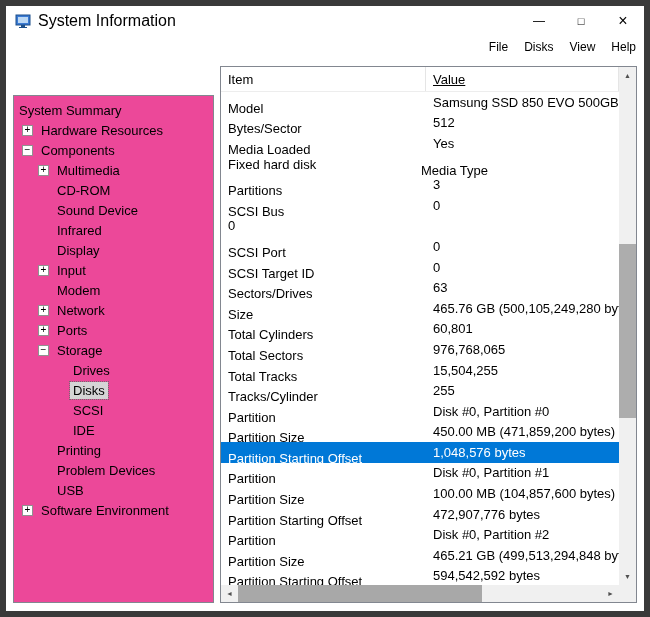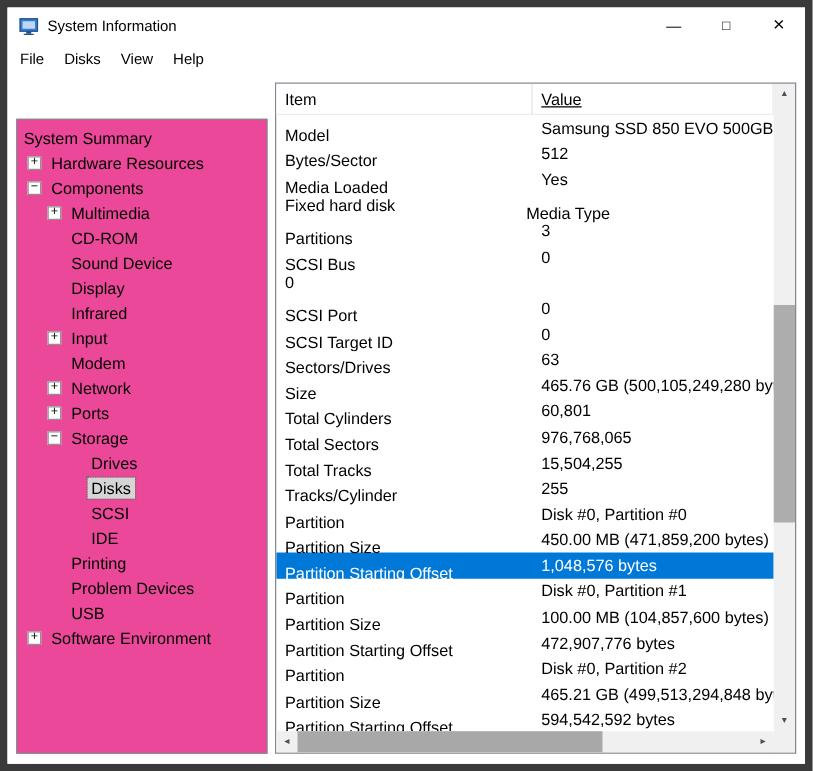--- a/index.html
+++ b/index.html
@@ -6,30 +6,30 @@
   body{
     width:650px;height:617px;overflow:hidden;background:#3a3a3a;
     font-family:"Liberation Sans","DejaVu Sans",sans-serif;
   }
   .window{width:650px;height:617px;border:6px solid #3a3a3a;background:#ffffff;
     display:flex;flex-direction:column;box-sizing:border-box;}
 
   
   .titlebar{height:29px;flex:0 0 auto;background:#ffffff;display:flex;align-items:center;padding-left:9px;}
   .app-icon{width:16px;height:16px;margin-right:7px;flex:0 0 auto;}
-  .title{flex:1;font-size:12px;color:#000;}
+  .title{flex:1;font-size:16px;color:#000;}
   .win-controls{display:flex;align-self:stretch;}
   .win-btn{width:42px;border:none;background:transparent;color:#000;display:flex;
     align-items:center;justify-content:center;font-family:inherit;padding:0;cursor:default;}
   .win-btn.min{font-size:12px;}
   .win-btn.max{font-size:11px;}
   .win-btn.close{font-size:16px;}
 
   
-  .menubar{height:23px;flex:0 0 auto;background:#ffffff;display:flex;align-items:center;padding-left:2px;}
+  .menubar{height:23px;flex:0 0 auto;background:#ffffff;display:flex;align-items:center;padding-left:2px;justify-content:flex-end;}
   .menu-item{font-size:12px;color:#000;padding:3px 8px;}
 
   
   .content{flex:1;display:flex;padding:8px 7px;gap:6px;background:#ffffff;min-height:0;}
 
   
   .tree-panel{width:199px;flex:0 0 auto;background:#ec4899;border:1px solid #828790;
     padding-top:4px;overflow:hidden;margin-top:29px;}
   .tree-item{display:flex;align-items:center;height:20px;white-space:nowrap;}
   .t-indent{flex:0 0 auto;height:1px;}
@@ -126,26 +126,26 @@
     <span class="tree-label">CD-ROM</span>
   </div>
         <div class="tree-item">
     <span class="t-indent" style="width: 24px;"></span>
     <span class="expander" style="visibility: hidden;"></span>
     <span class="tree-label">Sound Device</span>
   </div>
         <div class="tree-item">
     <span class="t-indent" style="width: 24px;"></span>
     <span class="expander" style="visibility: hidden;"></span>
+    <span class="tree-label">Infrared</span>
+  </div>
+        <div class="tree-item">
+    <span class="t-indent" style="width: 24px;"></span>
+    <span class="expander" style="visibility: hidden;"></span>
     <span class="tree-label">Display</span>
-  </div>
-        <div class="tree-item">
-    <span class="t-indent" style="width: 24px;"></span>
-    <span class="expander" style="visibility: hidden;"></span>
-    <span class="tree-label">Infrared</span>
   </div>
         <div class="tree-item">
     <span class="t-indent" style="width: 24px;"></span>
     <span class="expander">+</span>
     <span class="tree-label">Input</span>
   </div>
         <div class="tree-item">
     <span class="t-indent" style="width: 24px;"></span>
     <span class="expander" style="visibility: hidden;"></span>
     <span class="tree-label">Modem</span>

